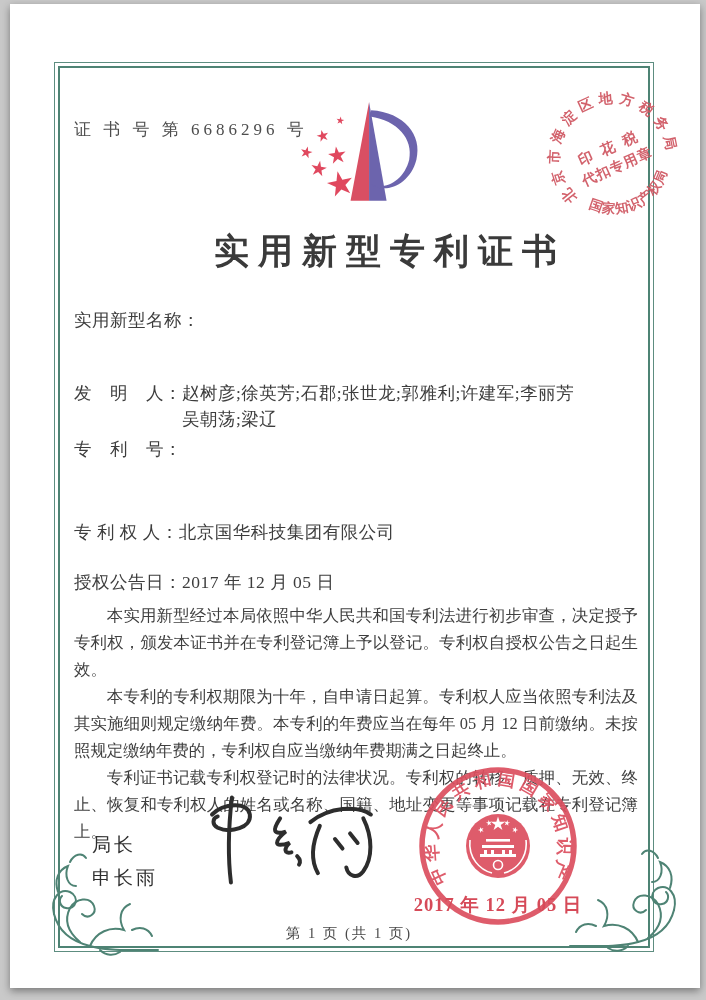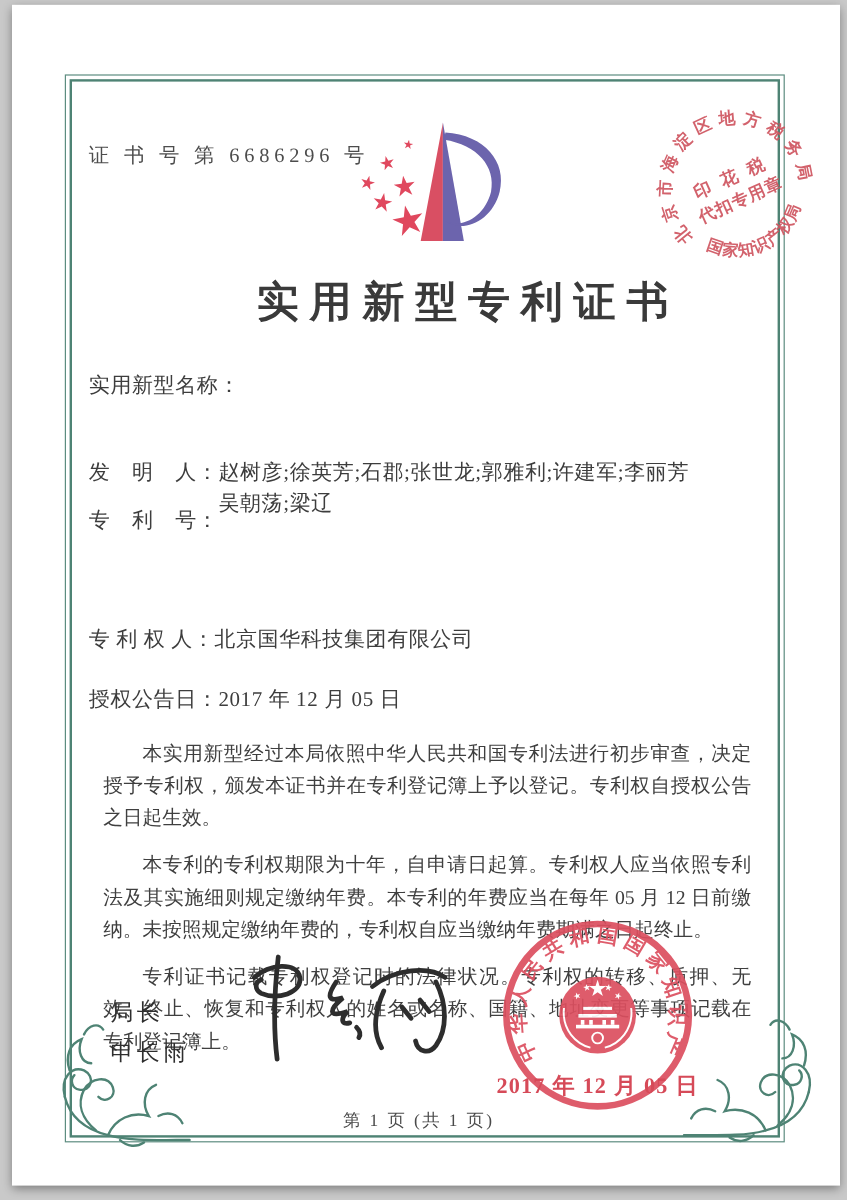--- a/index.html
+++ b/index.html
@@ -28,31 +28,31 @@
   .title{
     position:absolute;left:44px;top:224px;width:672px;text-align:center;
     font-size:35px;font-weight:bold;letter-spacing:9px;color:#3a3a3a;
   }
   .field{
     position:absolute;left:64px;display:flex;align-items:flex-start;
     font-size:17.5px;color:#3d3d3d;letter-spacing:.5px;line-height:26px;
   }
   .field .lbl{white-space:pre;flex:0 0 auto;}
   .field .val{white-space:pre-line;}
-  .f-name{top:304px;}
+  .f-name{top:304px;font-family:Liberation Mono, monospace;}
   .f-inventor{top:376px;justify-content:space-between;}
-  .f-patno{top:416px;}
+  .f-patno{top:432px;}
   .f-filing{top:466px;}
   .f-patentee{top:515px;align-items:flex-end;}
   .f-grant{top:565px;}
   .body-text{
     position:absolute;left:64px;top:598px;width:564px;
     font-size:16.4px;color:#3f3f3f;line-height:27px;text-align:justify;
   }
-  .body-text p{margin:12px;text-indent:2em;}
+  .body-text p{margin:0;text-indent:2em;}
   .officer{
     position:absolute;left:82px;top:824px;
     font-family:"Liberation Sans","DejaVu Sans",sans-serif;
     font-size:19px;color:#2e2e2e;letter-spacing:3px;line-height:33px;
   }
   .sig-wrap{position:absolute;left:168px;top:788px;width:208px;height:98px;}
   .seal-wrap{position:absolute;left:398px;top:758px;width:180px;height:180px;}
   .seal-date{
     position:absolute;left:400px;top:888px;width:176px;text-align:center;
     font-size:18.5px;font-weight:bold;color:#d64a58;letter-spacing:1px;

